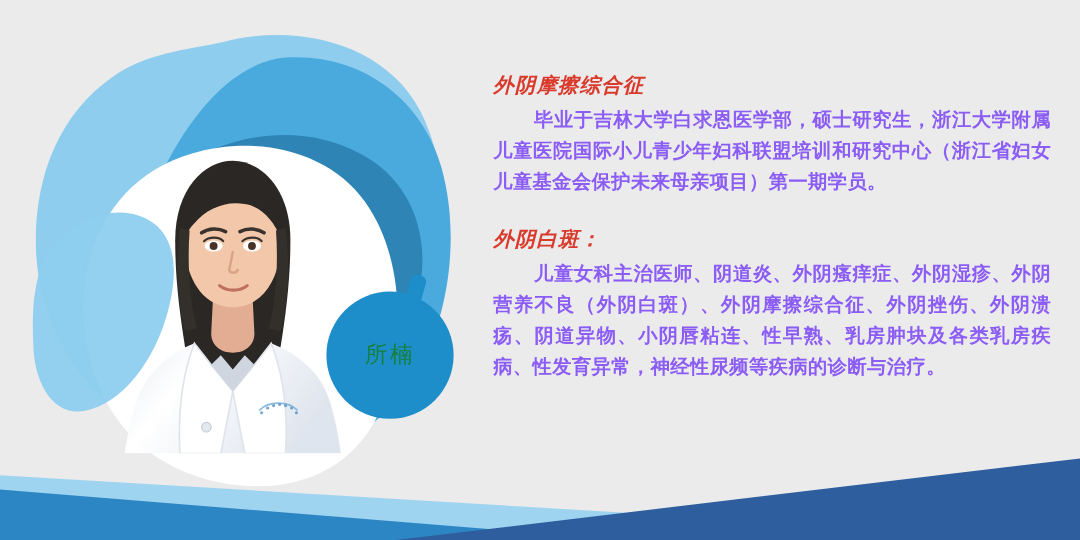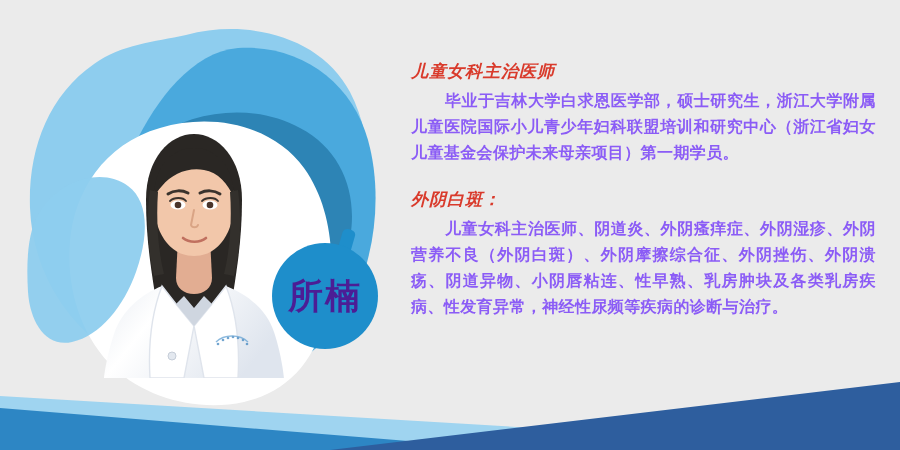--- a/index.html
+++ b/index.html
@@ -61,23 +61,23 @@
     background: #1e8ecb;
     border-radius: 5px 5px 0 0;
     transform: rotate(16deg);
   }
   .name-badge .badge-name {
     position: absolute;
     inset: 0;
     display: flex;
     align-items: center;
     justify-content: center;
-    color: #4c1d95;
-    font-size: 35px;
-    font-weight: bold;
+    color: #15803d;
+    font-size: 19px;
+    font-weight: normal;
     letter-spacing: 2px;
     z-index: 2;
   }
 
   
   .text-col {
     position: absolute;
     left: 411px;
     top: 60px;
     width: 465px;
@@ -213,21 +213,21 @@
   </div>
 
   <div class="name-badge">
     <div class="badge-tail"></div>
     <div class="badge-circle"></div>
     <div class="badge-name">所楠</div>
   </div>
 
   <div class="text-col">
 
-    <h2 class="sec-heading">儿童女科主治医师</h2>
+    <h2 class="sec-heading">外阴摩擦综合征</h2>
     <p class="sec-body">毕业于吉林大学白求恩医学部，硕士研究生，浙江大学附属儿童医院国际小儿青少年妇科联盟培训和研究中心（浙江省妇女儿童基金会保护未来母亲项目）第一期学员。</p>
 
     <div class="block-gap"></div>
 
     <h2 class="sec-heading">外阴白斑：</h2>
     <p class="sec-body">儿童女科主治医师、阴道炎、外阴瘙痒症、外阴湿疹、外阴营养不良（外阴白斑）、外阴摩擦综合征、外阴挫伤、外阴溃疡、阴道异物、小阴唇粘连、性早熟、乳房肿块及各类乳房疾病、性发育异常，神经性尿频等疾病的诊断与治疗。</p>
   </div>
 
   <div class="bands">
     <svg width="900" height="90" viewBox="0 0 900 90" xmlns="http://www.w3.org/2000/svg">

